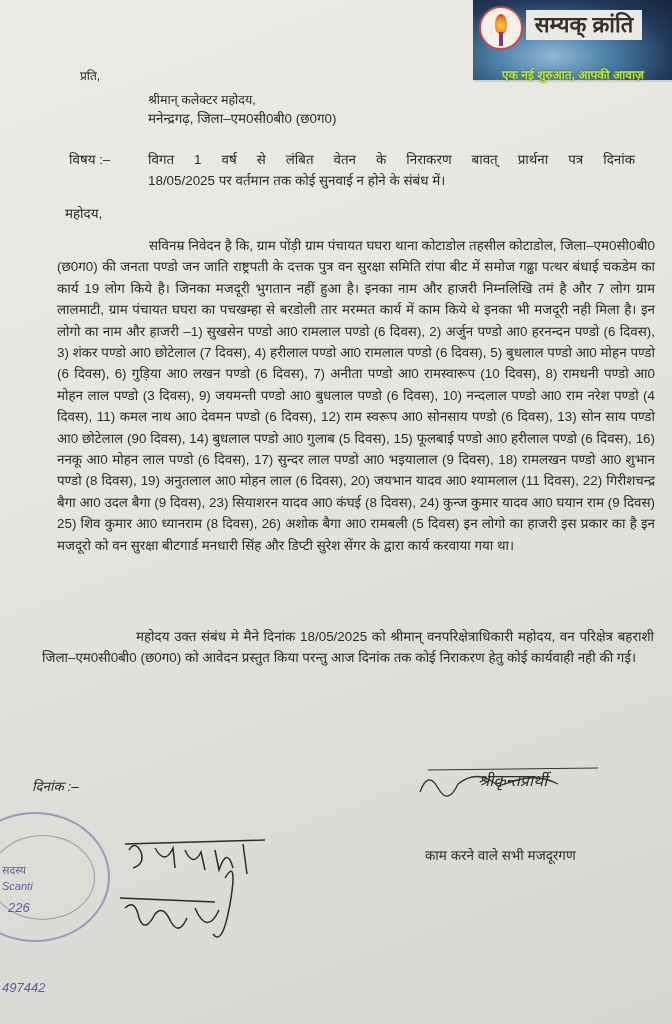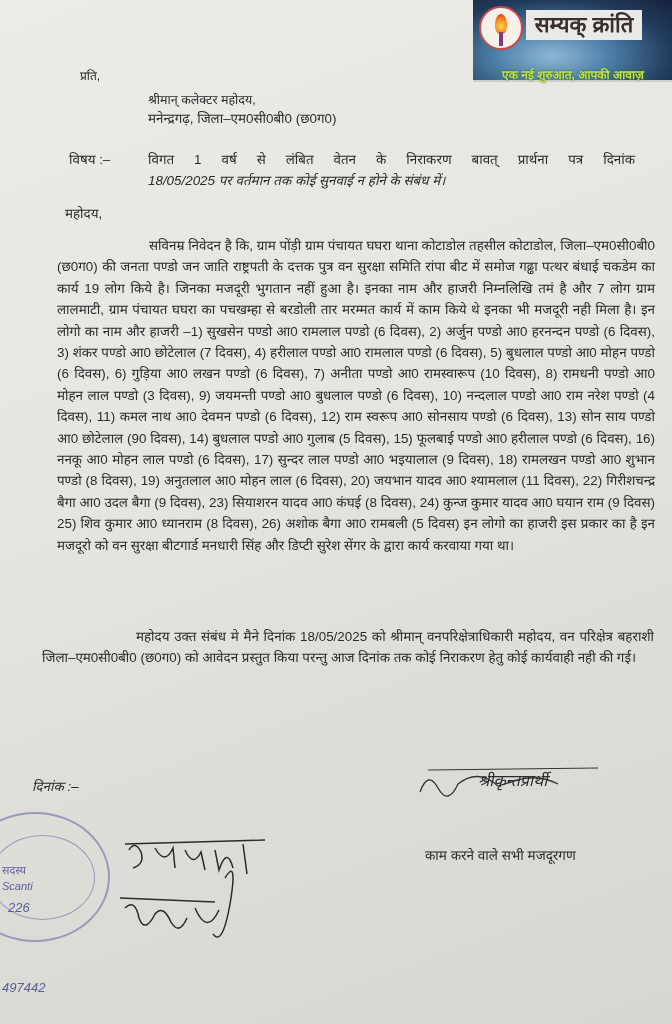--- a/index.html
+++ b/index.html
@@ -63,21 +63,21 @@
     <div class="logo-title">सम्यक् क्रांति</div>
     <div class="logo-tag">एक नई शुरुआत, आपकी आवाज़</div>
   </div>
 
   <div class="txt" style="left:73px;top:66px;font-size:12px;margin-left:7px;">प्रति,</div>
   <div class="txt" style="left:148px;top:90px;font-size:12.5px;">श्रीमान् कलेक्टर महोदय,</div>
   <div class="txt" style="left:148px;top:108px;">मनेन्द्रगढ़, जिला–एम0सी0बी0 (छ0ग0)</div>
 
   <div class="txt" style="left:69px;top:149px;">विषय :–</div>
   <div class="txt" style="left:148px;top:149px;width:487px;text-align:justify;text-align-last:justify;">विगत 1 वर्ष से लंबित वेतन के निराकरण बावत् प्रार्थना पत्र दिनांक</div>
-  <div class="txt" style="left:148px;top:170px;font-style:italic;">18/05/2025 पर वर्तमान तक कोई सुनवाई न होने के संबंध में।</div>
+  <div class="txt" style="left:148px;top:170px;">18/05/2025 पर वर्तमान तक कोई सुनवाई न होने के संबंध में।</div>
 
   <div class="txt" style="left:65px;top:203px;">महोदय,</div>
 
   <div class="txt para" style="left:57px;top:235px;width:598px;text-indent:92px;">सविनम्र निवेदन है कि, ग्राम पोंड़ी ग्राम पंचायत घघरा थाना कोटाडोल तहसील कोटाडोल, जिला–एम0सी0बी0 (छ0ग0) की जनता पण्डो जन जाति राष्ट्रपती के दत्तक पुत्र वन सुरक्षा समिति रांपा बीट में समोज गढ्ढा पत्थर बंधाई चकडेम का कार्य 19 लोग किये है। जिनका मजदूरी भुगतान नहीं हुआ है। इनका नाम और हाजरी निम्नलिखि तमं है और 7 लोग ग्राम लालमाटी, ग्राम पंचायत घघरा का पचखम्हा से बरडोली तार मरम्मत कार्य में काम किये थे इनका भी मजदूरी नही मिला है। इन लोगो का नाम और हाजरी –1) सुखसेन पण्डो आ0 रामलाल पण्डो (6 दिवस), 2) अर्जुन पण्डो आ0 हरनन्दन पण्डो (6 दिवस), 3) शंकर पण्डो आ0 छोटेलाल (7 दिवस), 4) हरीलाल पण्डो आ0 रामलाल पण्डो (6 दिवस), 5) बुधलाल पण्डो आ0 मोहन पण्डो (6 दिवस), 6) गुड़िया आ0 लखन पण्डो (6 दिवस), 7) अनीता पण्डो आ0 रामस्वारूप (10 दिवस), 8) रामधनी पण्डो आ0 मोहन लाल पण्डो (3 दिवस), 9) जयमन्ती पण्डो आ0 बुधलाल पण्डो (6 दिवस), 10) नन्दलाल पण्डो आ0 राम नरेश पण्डो (4 दिवस), 11) कमल नाथ आ0 देवमन पण्डो (6 दिवस), 12) राम स्वरूप आ0 सोनसाय पण्डो (6 दिवस), 13) सोन साय पण्डो आ0 छोटेलाल (90 दिवस), 14) बुधलाल पण्डो आ0 गुलाब (5 दिवस), 15) फूलबाई पण्डो आ0 हरीलाल पण्डो (6 दिवस), 16) ननकू आ0 मोहन लाल पण्डो (6 दिवस), 17) सुन्दर लाल पण्डो आ0 भइयालाल (9 दिवस), 18) रामलखन पण्डो आ0 शुभान पण्डो (8 दिवस), 19) अनुतलाल आ0 मोहन लाल (6 दिवस), 20) जयभान यादव आ0 श्यामलाल (11 दिवस), 22) गिरीशचन्द्र बैगा आ0 उदल बैगा (9 दिवस), 23) सियाशरन यादव आ0 कंघई (8 दिवस), 24) कुन्ज कुमार यादव आ0 घयान राम (9 दिवस) 25) शिव कुमार आ0 ध्यानराम (8 दिवस), 26) अशोक बैगा आ0 रामबली (5 दिवस) इन लोगो का हाजरी इस प्रकार का है इन मजदूरो को वन सुरक्षा बीटगार्ड मनधारी सिंह और डिप्टी सुरेश सेंगर के द्वारा कार्य करवाया गया था।</div>
 
   <div class="txt para" style="left:42px;top:626px;width:612px;text-indent:94px;">महोदय उक्त संबंध मे मैने दिनांक 18/05/2025 को श्रीमान् वनपरिक्षेत्राधिकारी महोदय, वन परिक्षेत्र बहराशी जिला–एम0सी0बी0 (छ0ग0) को आवेदन प्रस्तुत किया परन्तु आज दिनांक तक कोई निराकरण हेतु कोई कार्यवाही नही की गई।</div>
 
 
   <div class="txt" style="left:32px;top:776px;font-style:italic;">दिनांक :–</div>
 

